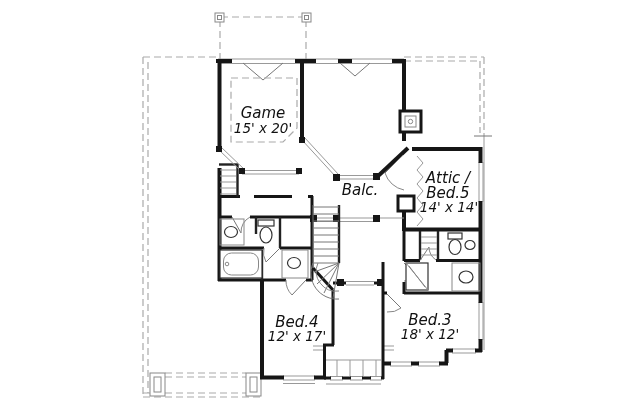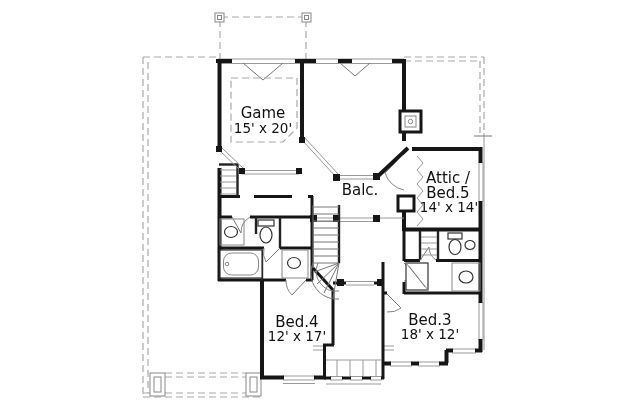--- a/index.html
+++ b/index.html
@@ -1,17 +1,17 @@
 <!DOCTYPE html>
 <html><head>
 <meta charset="utf-8">
 <style>
   html,body{margin:0;padding:0;background:#ffffff;}
   .page{width:548px;height:415px;background:#ffffff;position:relative;overflow:hidden;
-        font-family:"DejaVu Sans", sans-serif;}
+        font-family:"DejaVu Sans", sans-serif;font-style:italic;}
   svg{display:block}
   .wall{stroke:#161616;stroke-width:4;fill:none;}
   .wall3{stroke:#161616;stroke-width:3;fill:none;}
   .wall2{stroke:#222222;stroke-width:2.4;fill:none;}
   .thin{stroke:#999999;stroke-width:1;fill:none;}
   .thin2{stroke:#777777;stroke-width:1;fill:none;}
   .fix{stroke:#333333;stroke-width:1.2;fill:#ffffff;}
   .fixlt{stroke:#888888;stroke-width:1;fill:none;}
   .dash{stroke:#aaaaaa;stroke-width:1.2;fill:none;stroke-dasharray:7 4;}
   .post{fill:#161616;stroke:none;}

